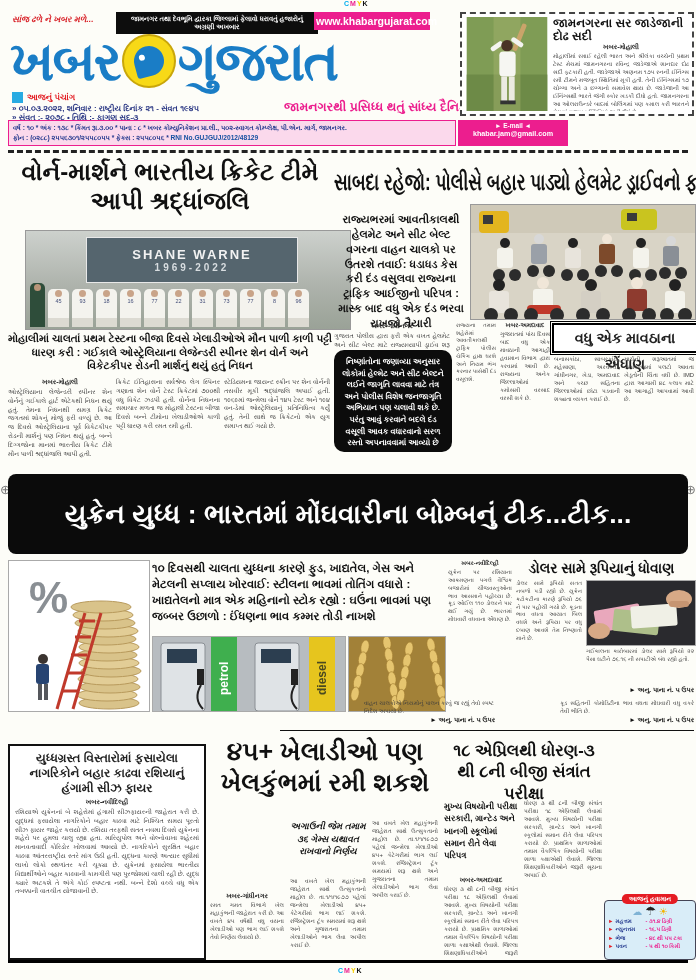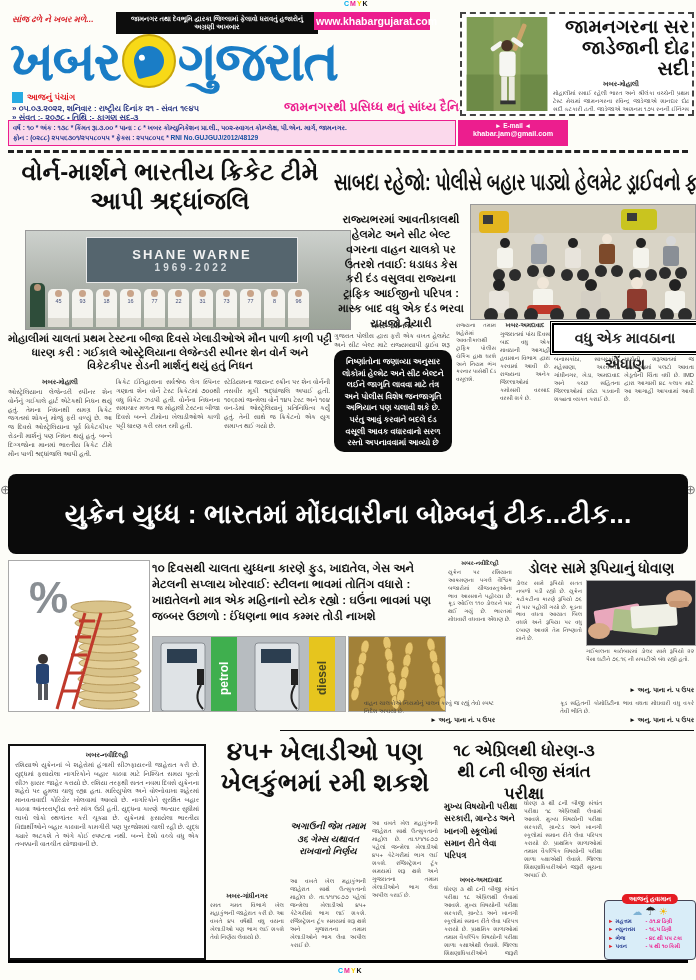--- a/index.html
+++ b/index.html
@@ -40,21 +40,21 @@
   #infobar .rni{color:#1450a0;font-weight:bold;}
   #email-box{left:458px;top:120px;width:110px;height:26px;background:#ec1e8e;color:#fff;text-align:center;
              padding-top:2px;box-sizing:border-box;}
   #email-box .el{font-size:6.5px;font-weight:bold;}
   #email-box .ea{font-size:7.2px;font-weight:bold;}
   
   #jadeja-box{left:460px;top:12px;width:234px;height:104px;border:2px dashed #444;padding:3px;
               box-sizing:border-box;display:flex;gap:4px;background:#fff;}
   #jadeja-photo{flex:0 0 84px;height:100%;}
   #jadeja-right{flex:1;overflow:hidden;}
-  #jadeja-right .hl{font-size:19px;font-weight:800;text-align:right;line-height:1.1;color:#111;}
+  #jadeja-right .hl{font-size:12px;font-weight:800;text-align:left;line-height:1.1;color:#111;}
   #jadeja-right .bodytxt{font-size:5.8px;}
   
   #sep-dash{left:8px;top:150px;width:680px;border-top:3px dashed #222;}
   #hl-warne{left:8px;top:158px;width:324px;font-size:24px;line-height:1.2;text-align:center;}
   #hl-helmet{left:334px;top:168px;width:360px;font-size:17.5px;white-space:nowrap;transform:scale(0.97,1.35);
              transform-origin:left top;text-align:left;}
   
   #warne-photo{left:8px;top:230px;width:324px;height:98px;background:linear-gradient(#cdd1cd 0%,#aeb3ac 55%,#9aa297 100%);
                overflow:hidden;border:1px solid #999;margin-left:17px;}
   #warne-screen{position:absolute;left:60px;top:6px;width:210px;height:44px;background:#55656e;border:1px solid #e8e8e8;
@@ -425,20 +425,21 @@
     <div class="contnote">► અનુ. પાના નં. ૫ ઉપર</div>
   </div>
 
   <div class="abs bodytxt" id="leftover-a" style="height:14px;font-size:5.8px;">વાહન ચાલકોએ નિયમોનું પાલન કરવું જ રહ્યું તેવો સ્પષ્ટ નિર્દેશ અપાયો છે.</div>
   <div class="abs bodytxt" id="leftover-b" style="height:14px;font-size:5.8px;">ક્રૂડ સહિતની કોમોડિટીના ભાવ વધતા મોંઘવારી વધુ વકરે તેવી ભીતિ છે.</div>
   <div class="abs contnote" id="note1">► અનુ. પાના નં. ૫ ઉપર</div>
   <div class="abs contnote" id="note2">► અનુ. પાના નં. ૫ ઉપર</div>
   <div class="abs" id="sep3"></div>
 
   <div class="abs" id="ceasefire-box">
+    <div class="hl">યુધ્ધગ્રસ્ત વિસ્તારોમાં ફસાયેલા નાગરિકોને બહાર કાઢવા રશિયાનું હંગામી સીઝ ફાયર</div>
     <div class="byline">ખબર-નવીદિલ્હી</div>
     <div class="bodytxt" style="height:152px;">રશિયાએ યુક્રેનનાં બે શહેરોમાં હંગામી સીઝફાયરની જાહેરાત કરી છે. યુદ્ધમાં ફસાયેલા નાગરિકોને બહાર કાઢવા માટે નિશ્ચિત સમય પૂરતો સીઝ ફાયર જાહેર કરાયો છે. રશિયા તરફથી સતત નવમા દિવસે યુક્રેનના શહેરો પર હુમલા ચાલુ રહ્યા હતા. મારિયુપોલ અને વોલ્નોવાખા શહેરમાં માનવતાવાદી કોરિડોર ખોલવામાં આવ્યો છે. નાગરિકોને સુરક્ષિત બહાર કાઢવા આંતરરાષ્ટ્રીય સ્તરે માંગ ઉઠી હતી. યુદ્ધના કારણે અત્યાર સુધીમાં લાખો લોકો સ્થળાંતર કરી ચૂક્યા છે. યુક્રેનમાં ફસાયેલા ભારતીય વિદ્યાર્થીઓને બહાર કાઢવાની કામગીરી પણ પુરજોશમાં ચાલી રહી છે. યુદ્ધ ક્યારે અટકશે તે અંગે કોઈ સ્પષ્ટતા નથી. બન્ને દેશો વચ્ચે વધુ એક તબક્કાની વાતચીત યોજાવાની છે.</div>
   </div>
 
   <div class="abs headline" id="khel-hl">
     <div>૪૫+ ખેલાડીઓ પણ</div>
     <div>ખેલકુંભમાં રમી શકશે</div>
   </div>
   <div class="abs byline" id="khel-byline">ખબર-ગાંધીનગર</div>
   <div class="abs bodytxt" id="khel-col1" style="font-size:5.8px;">રમત ગમત વિભાગે ખેલ મહાકુંભની જાહેરાત કરી છે. આ વખતે ૪૫ વર્ષથી વધુ વયના ખેલાડીઓ પણ ભાગ લઈ શકશે તેવો નિર્ણય લેવાયો છે.</div>

